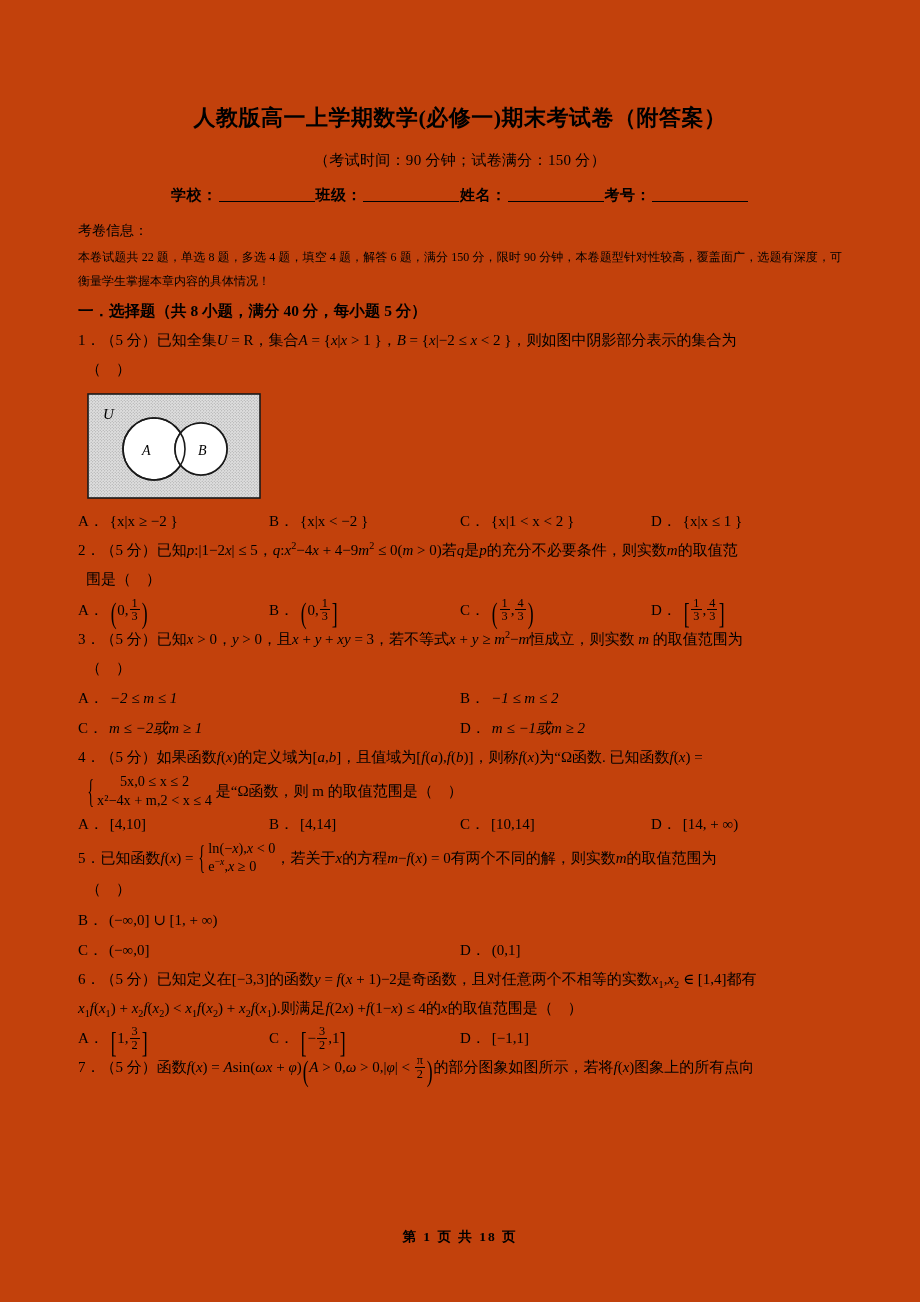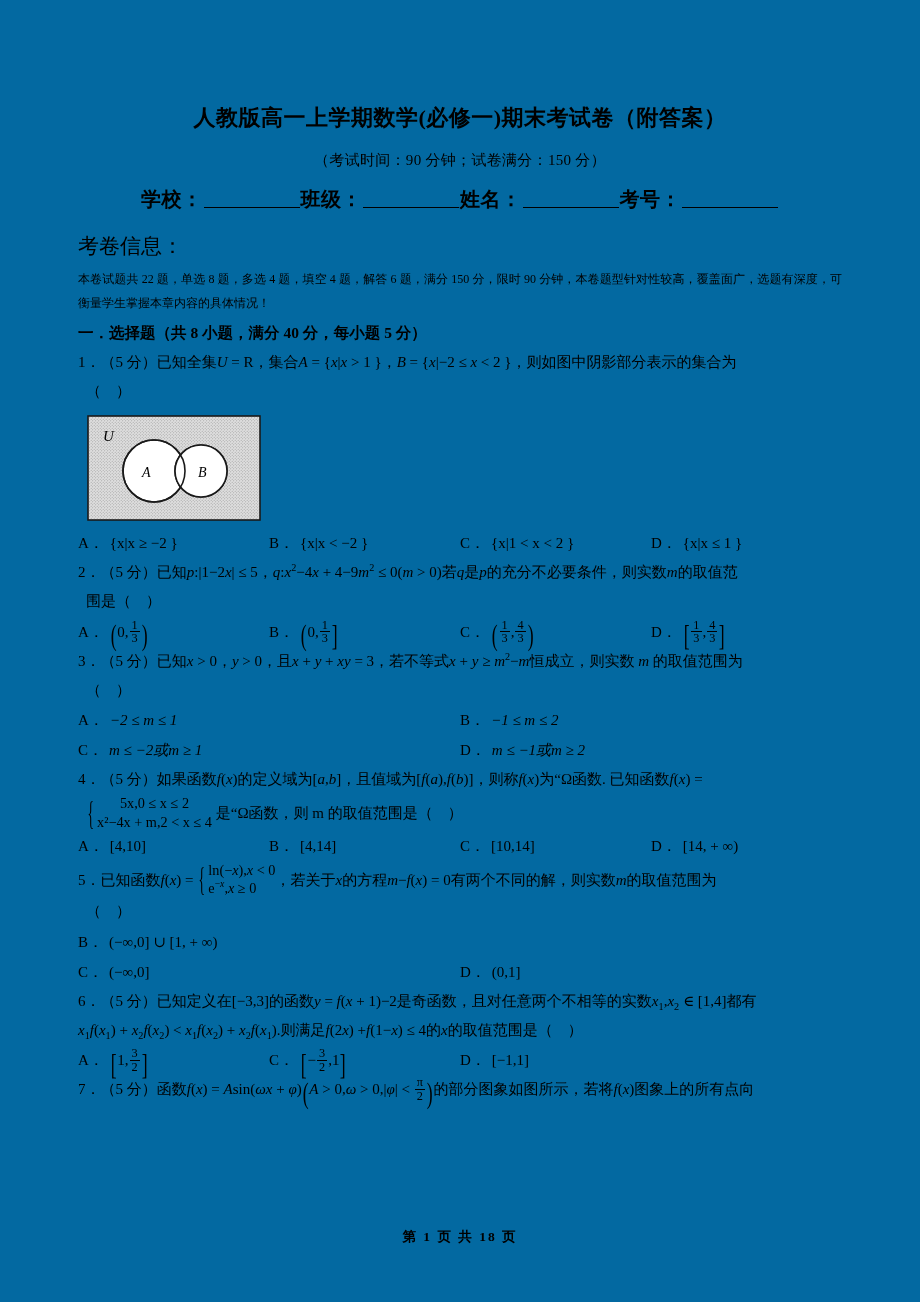--- a/index.html
+++ b/index.html
@@ -8,21 +8,21 @@
     background: #ffffff;
   }
   body {
     font-family: "Liberation Serif", "DejaVu Serif", serif;
     color: #000000;
   }
   .page {
     position: relative;
     width: 920px;
     height: 1302px;
-    background: #0369a1;
+    background: #c2410c;
     box-sizing: border-box;
     padding: 0;
     overflow: hidden;
   }
   .content {
     position: absolute;
     left: 78px;
     top: 0;
     width: 764px;
   }
@@ -39,21 +39,21 @@
   }
   .doc-subtitle {
     text-align: center;
     font-size: 15px;
     margin: 0;
     padding-top: 18px;
     letter-spacing: 0.3px;
   }
   .id-line {
     text-align: center;
-    font-size: 20px;
+    font-size: 15px;
     font-weight: bold;
     padding-top: 16px;
     white-space: nowrap;
   }
   .id-line .fld {
     display: inline-block;
     border-bottom: 1.3px solid #000;
     width: 96px;
     height: 15px;
     vertical-align: -2px;
@@ -62,24 +62,25 @@
   .id-line .lbl { letter-spacing: 0.5px; }
 
   
   .para {
     font-size: 12px;
     line-height: 2.0;
     margin: 0;
     text-align: justify;
   }
   .info-head {
-    font-size: 21px;
+    font-size: 14px;
     line-height: 2.0;
     margin: 0;
     padding-top: 12px;
+    font-family: Liberation Mono, monospace;
   }
   .section-head {
     font-size: 15.5px;
     font-weight: bold;
     line-height: 2.0;
     margin: 0;
     padding-top: 2px;
   }
   .qtext {
     font-size: 15px;

